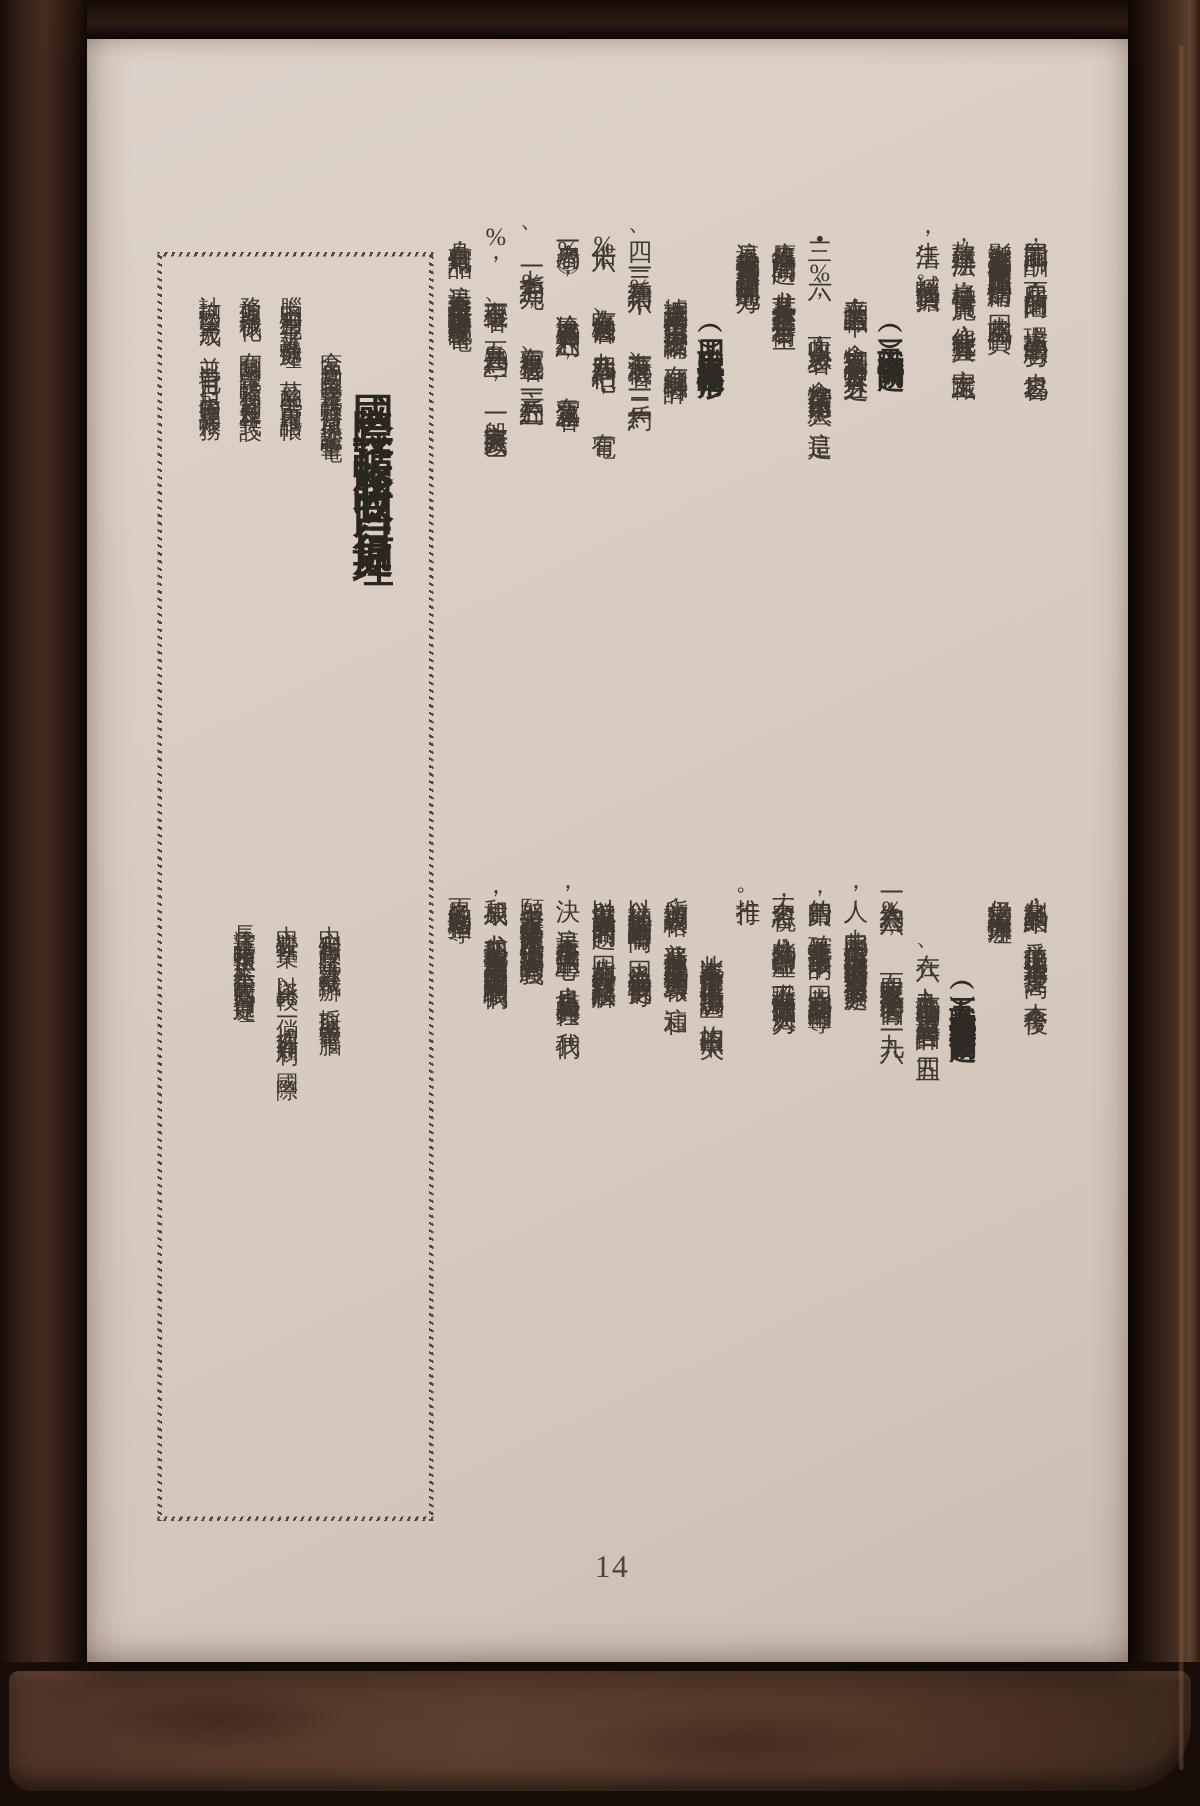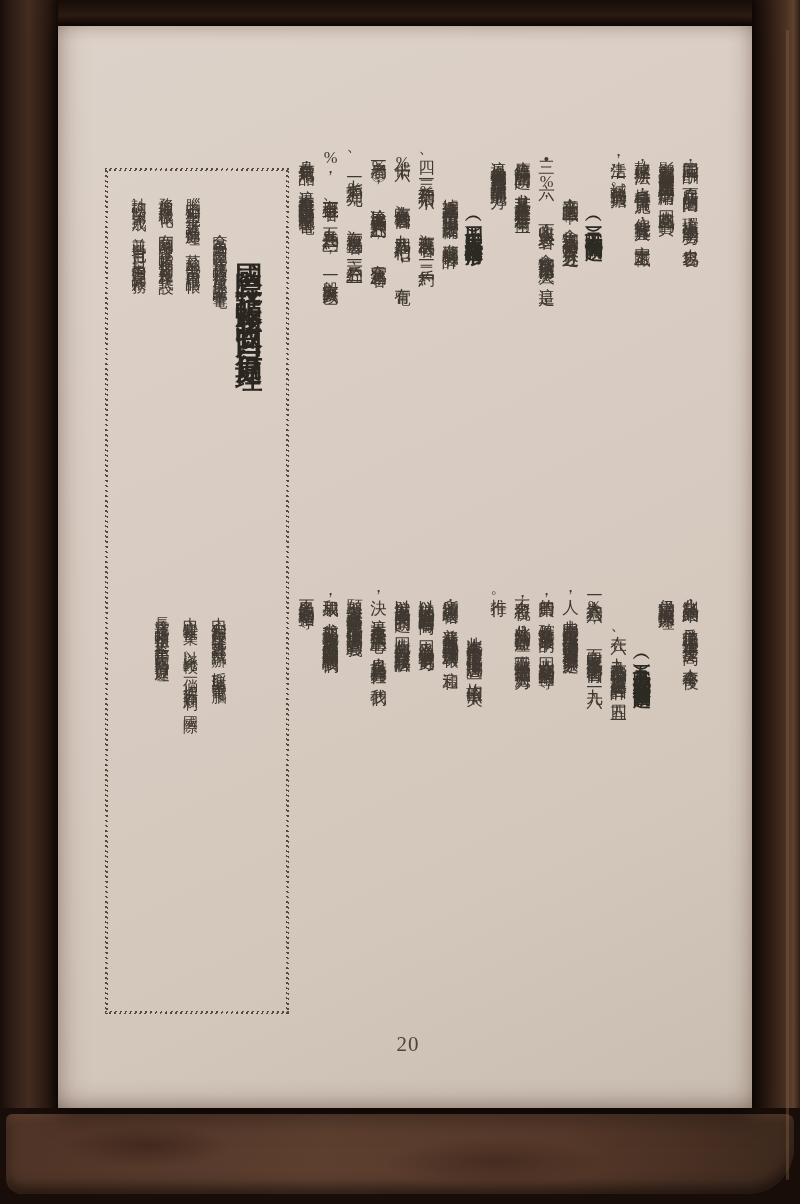--- a/index.html
+++ b/index.html
@@ -141,15 +141,15 @@
         </div>
 
       <div id="box-lower" class="vblock">
 
       <div class="vcol">中心利用行政院電子計算機試辦，採取與中華電腦</div>
           <div class="vcol">中心雙軌作業，以資比較。倘一切進行順利，國際</div>
           <div class="vcol">長途電話帳務預定於六十年年底收回自行處理。</div>
         </div>
     </div>
 
-    <div id="page-number">20</div>
+    <div id="page-number">14</div>
   </div>
 </div>
 
 </body></html>

